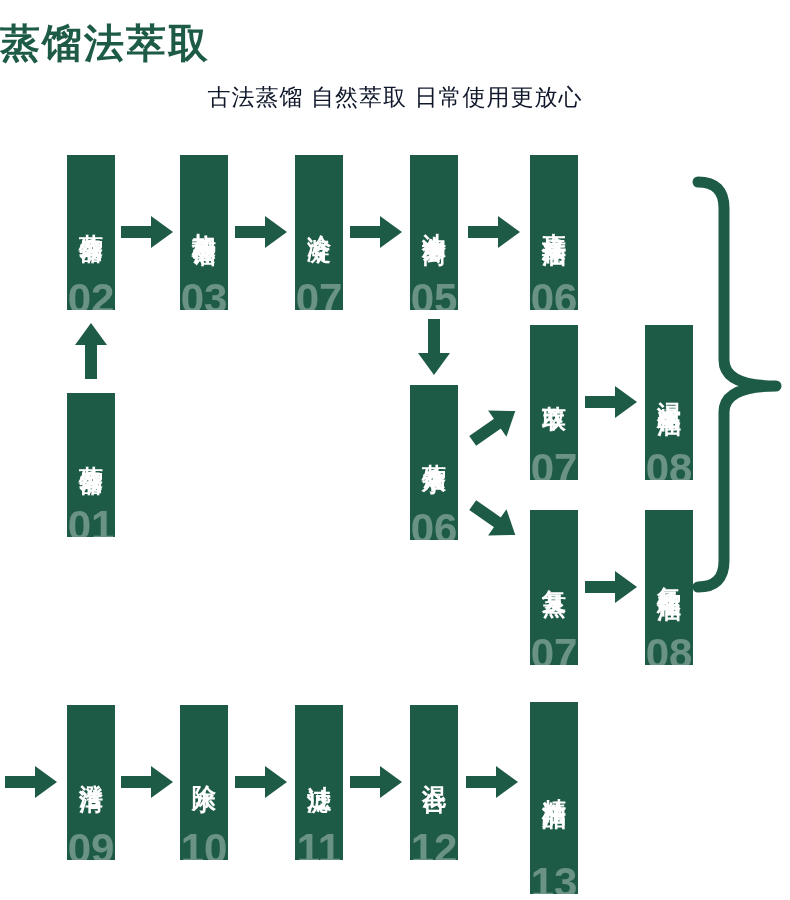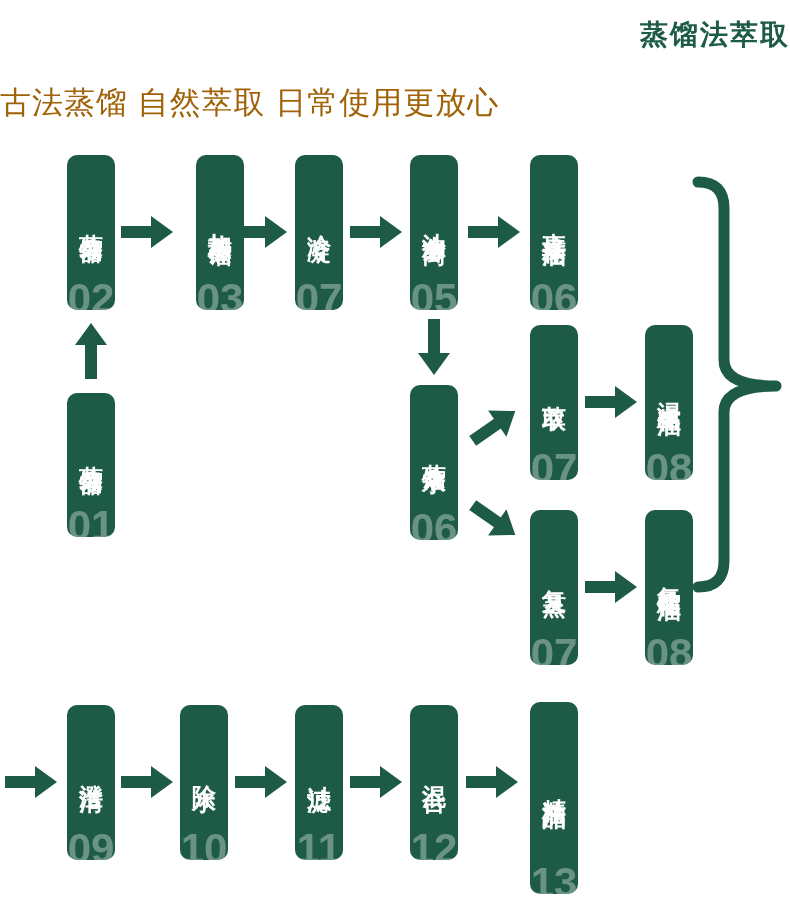--- a/index.html
+++ b/index.html
@@ -1,35 +1,35 @@
 <!DOCTYPE html>
 <html style="--green: #1e5b46; --num: rgba(255,255,255,0.34);"><head>
 <meta charset="utf-8">
 <style>
   :root { --green:#1e5b46; --num:rgba(255,255,255,0.34); }
   * { margin:0; padding:0; box-sizing:border-box; }
   body { font-family:"Liberation Sans", sans-serif; background:#ffffff; }
   .canvas { position:relative; width:790px; height:900px; background:#fff; overflow:hidden; }
 
-  .title { position:absolute; top:16px; left:0; width:100%; text-align:right;
-           font-size:28px; font-weight:bold; color:var(--green); letter-spacing:2px; }
-  .subtitle { position:absolute; top:82px; left:0; width:100%; 
-           font-size:31px; color:#a16207; letter-spacing:1px; }
+  .title { position:absolute; top:16px; left:0; width:100%; text-align:left;
+           font-size:40px; font-weight:bold; color:var(--green); letter-spacing:2px; }
+  .subtitle { position:absolute; top:82px; left:0; width:100%; text-align:center;
+           font-size:23px; color:#0f172a; letter-spacing:1px; }
 
   .box { position:absolute; width:48px; height:155px; background:var(--green);
-         border-radius:10px; overflow:hidden; }
+         border-radius:0; overflow:hidden; }
   .label { position:absolute; left:50%; top:calc(50% - 14px); transform:translate(-50%,-50%);
            writing-mode:vertical-rl; text-orientation:upright; white-space:nowrap;
            color:#ffffff; font-size:24px; font-weight:bold; letter-spacing:3px; line-height:1; }
   .num { position:absolute; bottom:-10px; left:0; width:100%; text-align:center;
          font-size:42px; font-weight:bold; color:var(--num); line-height:1; }
 
   
   #b02 { left:67px;  top:155px; }
-  #b03 { left:196px; top:155px;padding-left:20px; }
+  #b03 { left:180px; top:155px;padding-left:20px; }
   #b04 { left:295px; top:155px; }
   #b05 { left:410px; top:155px; }
   #b06a{ left:530px; top:155px; }
   #b01 { left:67px;  top:393px; height:144px; }
   #b06b{ left:410px; top:385px; }
   #b07a{ left:530px; top:325px; }
   #b08a{ left:645px; top:325px; }
   #b07b{ left:530px; top:510px; }
   #b08b{ left:645px; top:510px; }
   #b09 { left:67px;  top:705px;padding-left:24px; }

